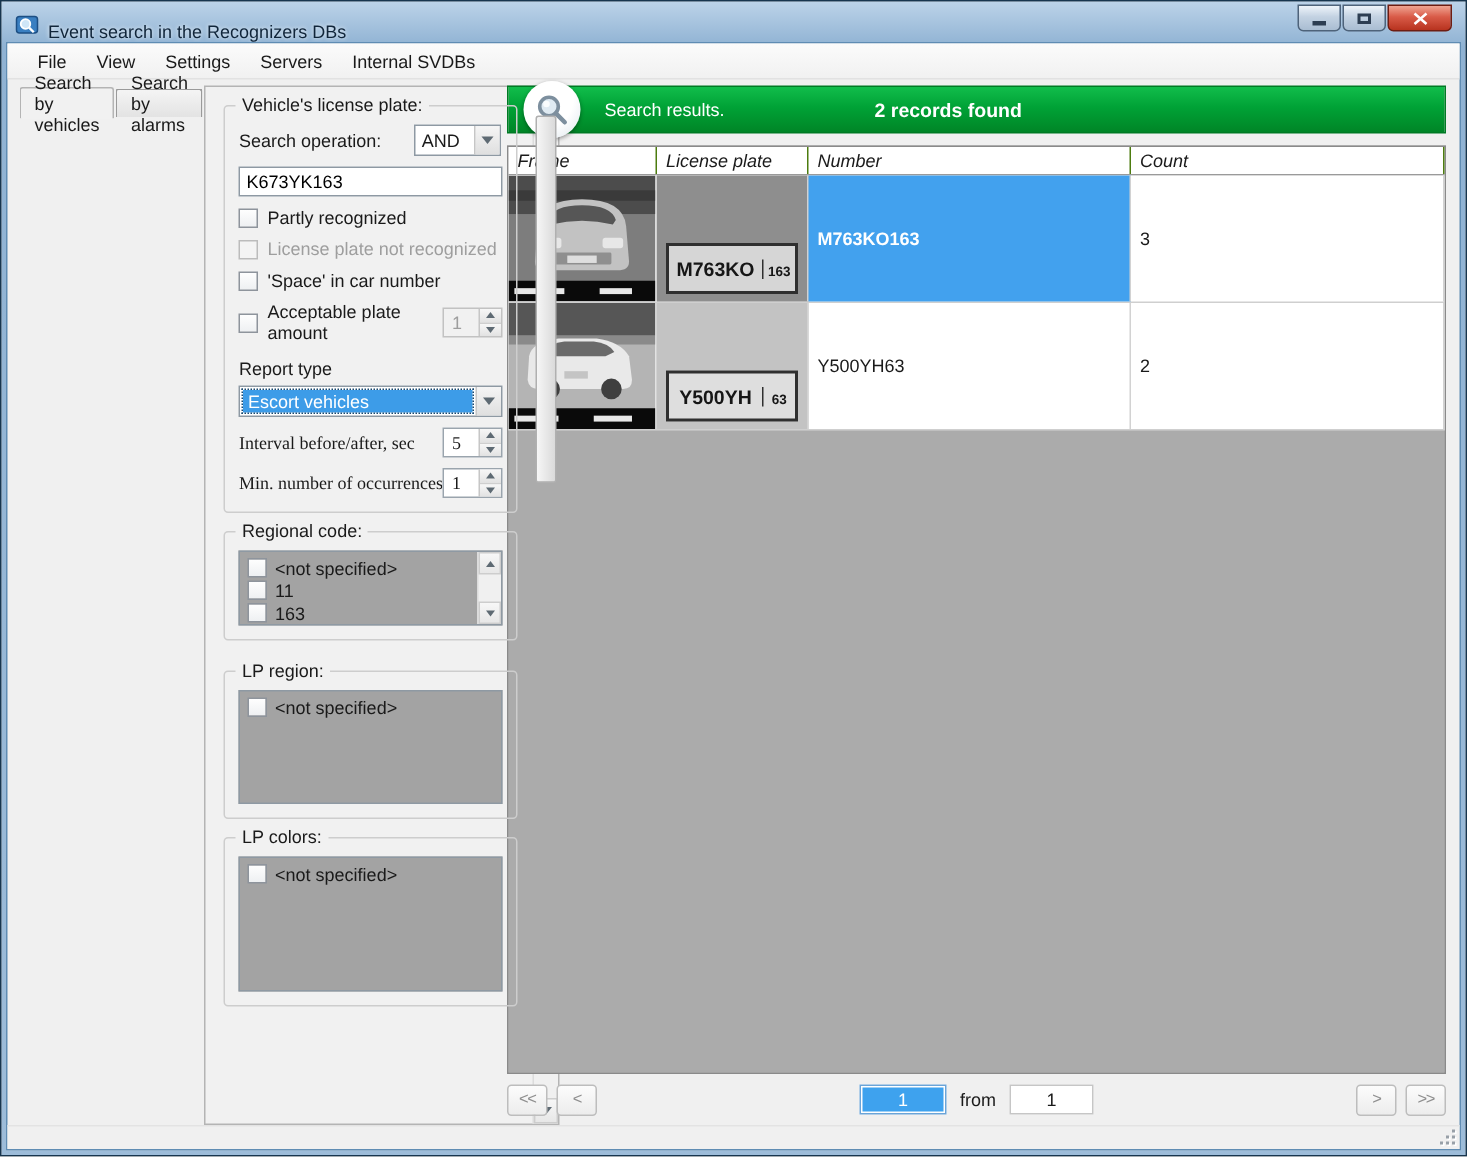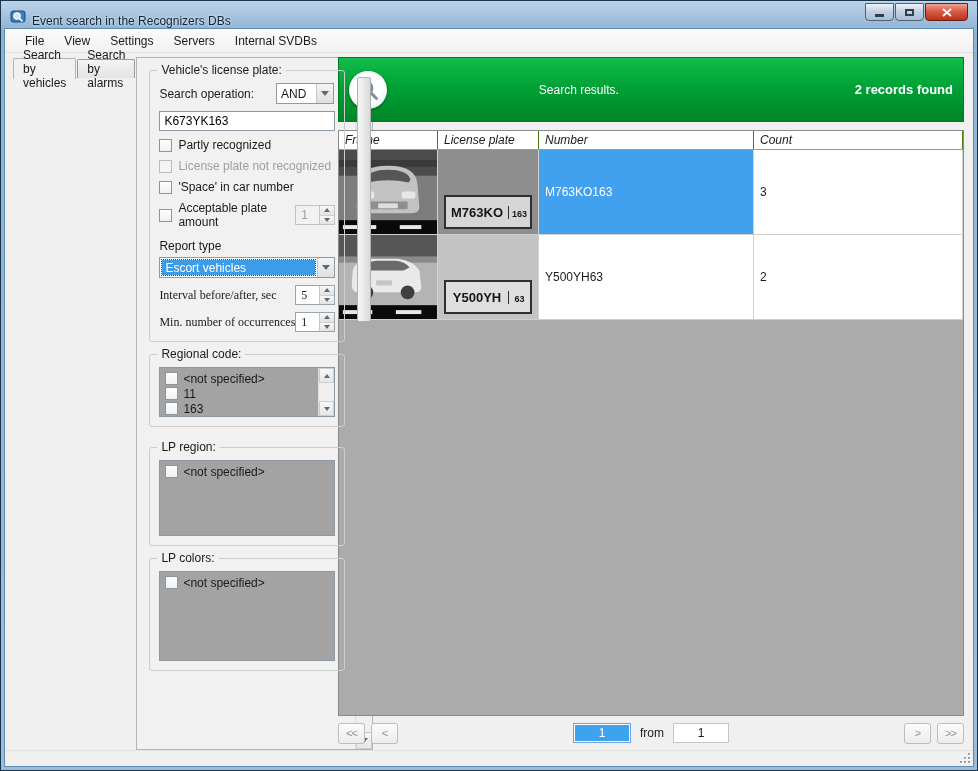--- a/index.html
+++ b/index.html
@@ -99,23 +99,23 @@
                           background:linear-gradient(90deg,#f6f6f6,#dadada); border:1px solid #b0b0b0; border-radius:2px; }
 
   .left-buttons { height:36px; flex:none; display:flex; align-items:center; justify-content:space-between; padding:0 10px 0 8px; }
   .btn { height:22px; min-width:72px; padding:0 12px; border:1px solid #8e8e8e; border-radius:3px;
          background:linear-gradient(#f6f6f6,#eaeaea 45%,#dddddd); font:12px "Liberation Sans", sans-serif; cursor:default;
          display:inline-flex; align-items:center; justify-content:center; }
 
   
   .right-col { flex:1; min-width:0; display:flex; flex-direction:column; padding:0 9px 0 7px; }
 
-  .banner { height:65px; flex:none; display:flex; align-items:center; padding:0 10px; color:#fff;
+  .banner { height:32px; flex:none; display:flex; align-items:center; padding:0 10px; color:#fff;
             border:1px solid #007a24;
-            background:linear-gradient(180deg,#11bd4b 0%,#00a236 45%,#00902c 80%,#008527 100%);justify-content:space-between; }
+            background:linear-gradient(180deg,#11bd4b 0%,#00a236 45%,#00902c 80%,#008527 100%); }
   .banner-icon { width:38px; height:38px; border-radius:50%; flex:none;
                  background:radial-gradient(circle at 35% 30%, #ffffff 55%, #dde6ec);
                  box-shadow:0 1px 3px rgba(0,0,0,.4); display:flex; align-items:center; justify-content:center; }
   .banner-text { margin-left:16px; }
   .banner-count { margin-left:100px; font-weight:bold; font-size:13px; }
 
   .grid { flex:1; min-height:0; margin-top:8px; display:flex; flex-direction:column;
           border:1px solid #8a8a8a; background:#ababab; }
   .thead { height:19px; flex:none; display:flex; background:#fff; border-bottom:1px solid #9a9a9a; }
   .hcell { display:flex; align-items:center; padding:0 6px; border-right:1px solid #4d7c0f; height:100%;font-style:italic; }
@@ -129,21 +129,21 @@
   .cell-frame { width:99px; flex:none; padding:0; }
   .cell-frame svg { display:block; width:100%; height:100%; }
   .cell-plate { width:101px; flex:none; display:flex; align-items:center; justify-content:center; }
   .plate-bg-1 { background:#8e8e8e; }
   .plate-bg-2 { background:#c3c3c3; }
   .plate-box { display:flex; align-items:center; border:2px solid #2f2f2f; background:#d6d6d6; height:34px; width:88px;margin-top:40px; }
   .plate-main { flex:1; display:flex; align-items:center; justify-content:center; font-weight:bold; font-size:13px; color:#161616; letter-spacing:0; }
   .plate-reg { width:22px; flex:none; border-left:1px solid #2f2f2f; display:flex; align-items:flex-start; justify-content:center;
                font-size:9px; font-weight:bold; padding-top:3px; color:#161616; }
   .cell-number { width:215px; flex:none; display:flex; align-items:center; padding-left:6px; }
-  .cell-number.selected { background:#42a1ee; color:#fff; }
+  .cell-number.selected { background:#42a1ee; color:#fff;font-weight:bold; }
   .cell-count { flex:1; min-width:0; display:flex; align-items:center; padding-left:6px; }
   .gray-fill { flex:1; background:#ababab; }
 
   .pagination { height:34px; flex:none; display:flex; align-items:center; position:relative; }
   .pgbtn { width:27px; height:21px; margin-right:6px; border:1px solid #bdbdbd; border-radius:3px; color:#8f8f8f;
            background:linear-gradient(#fcfcfc,#ececec); display:flex; align-items:center; justify-content:center;
            font-size:11px; letter-spacing:-1px; cursor:default; }
   .pg-left { display:flex; }
   .pg-right { display:flex; margin-left:auto; }
   .pg-right .pgbtn { margin-right:0; margin-left:6px; }

